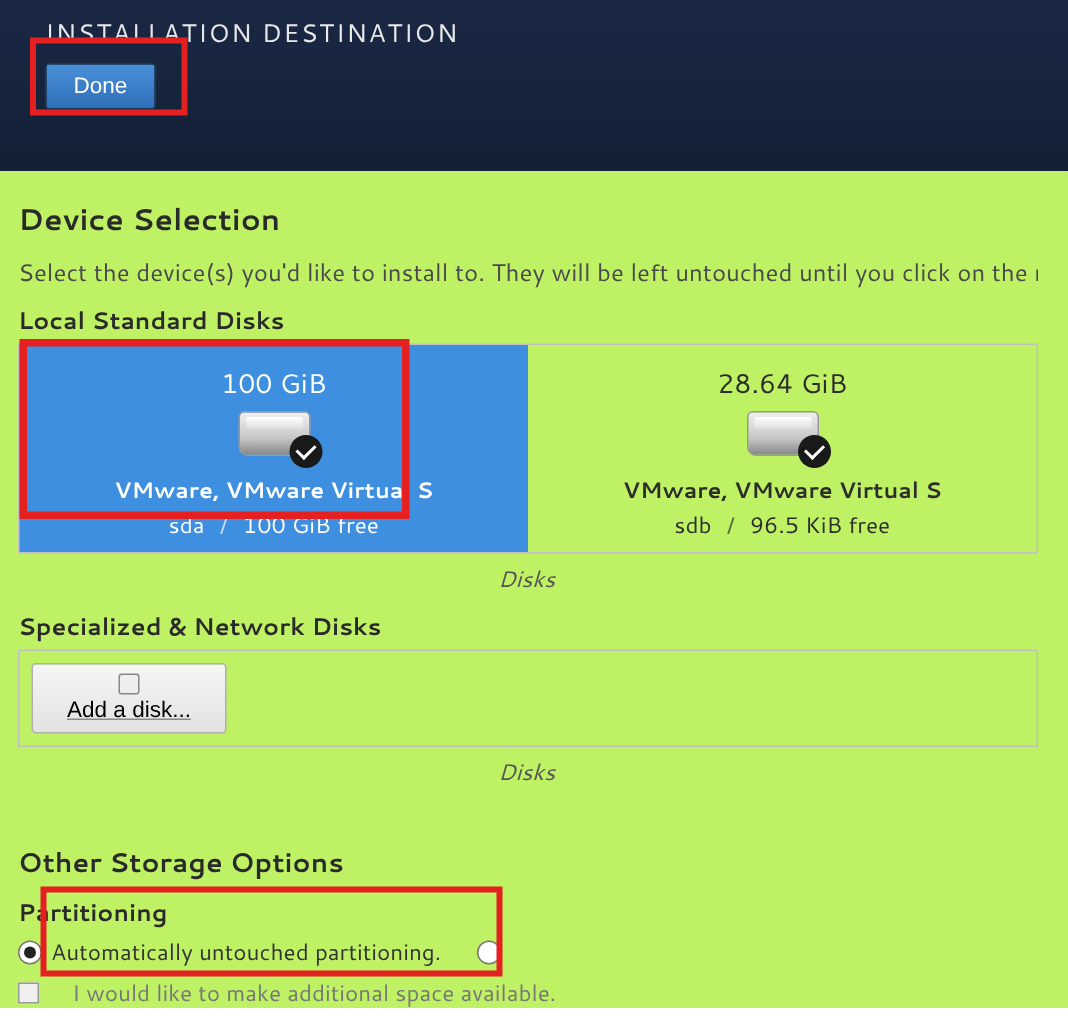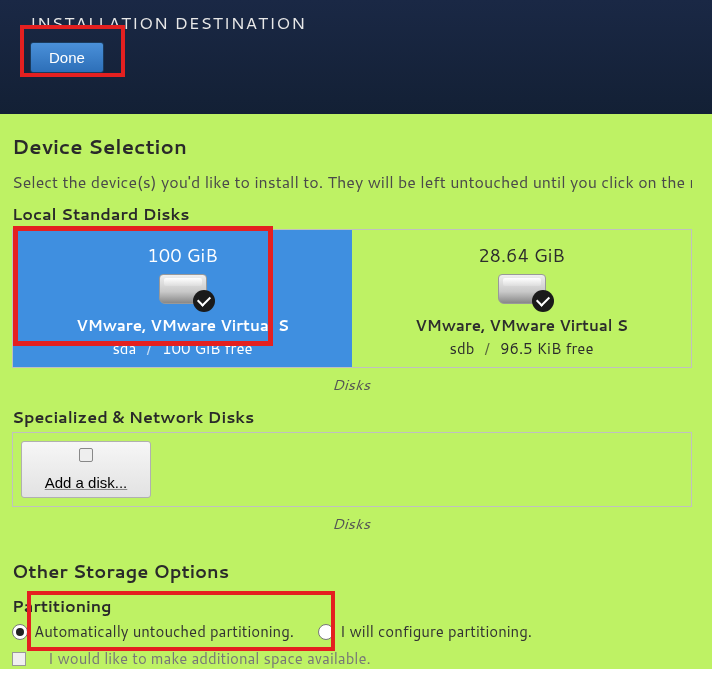--- a/index.html
+++ b/index.html
@@ -162,33 +162,33 @@
     .add-disk-btn {
       background: linear-gradient(180deg, #f6f6f6, #e2e2e2);
       border: 1px solid #b0b0b0;
       border-radius: 3px;
       padding: 6px 12px 6px 12px;
       font-size: 15px;
       cursor: pointer;
       display: inline-flex;
       flex-direction: column;
       align-items: center;
-      gap: 12px;
+      gap: 2px;
       min-width: 130px;
     }
     .add-disk-icon {
       width: 14px;
       height: 14px;
       border: 1px solid #888;
       border-radius: 2px;
       background: #eee;
     }
     .add-disk-label { text-decoration: underline; text-decoration-color: rgba(0,0,0,0.4); }
     .storage-section {
-      margin-top: 14px;
+      margin-top: 26px;
     }
     .partitioning-row {
       display: flex;
       gap: 24px;
       align-items: center;
       margin-top: 4px;
     }
     .radio-wrap {
       display: flex;
       align-items: center;
@@ -300,21 +300,20 @@
     <div class="section-title" style="font-size:18px;">Other Storage Options</div>
     <div class="subheader" style="font-weight:700;">Partitioning</div>
 
     <div class="partitioning-row">
       <label class="radio-wrap">
         <span class="radio checked"></span>
         <span class="radio-label">Automatically untouched partitioning.</span>
       </label>
       <label class="radio-wrap">
         <span class="radio"></span>
-        <span class="radio-label">I will configure partitioning.</span>
       </label>
     </div>
 
     <div class="checkbox-row">
       <span class="checkbox"></span>
       <span>I would like to make additional space available.</span>
     </div>
   </div>
 
 </div>

